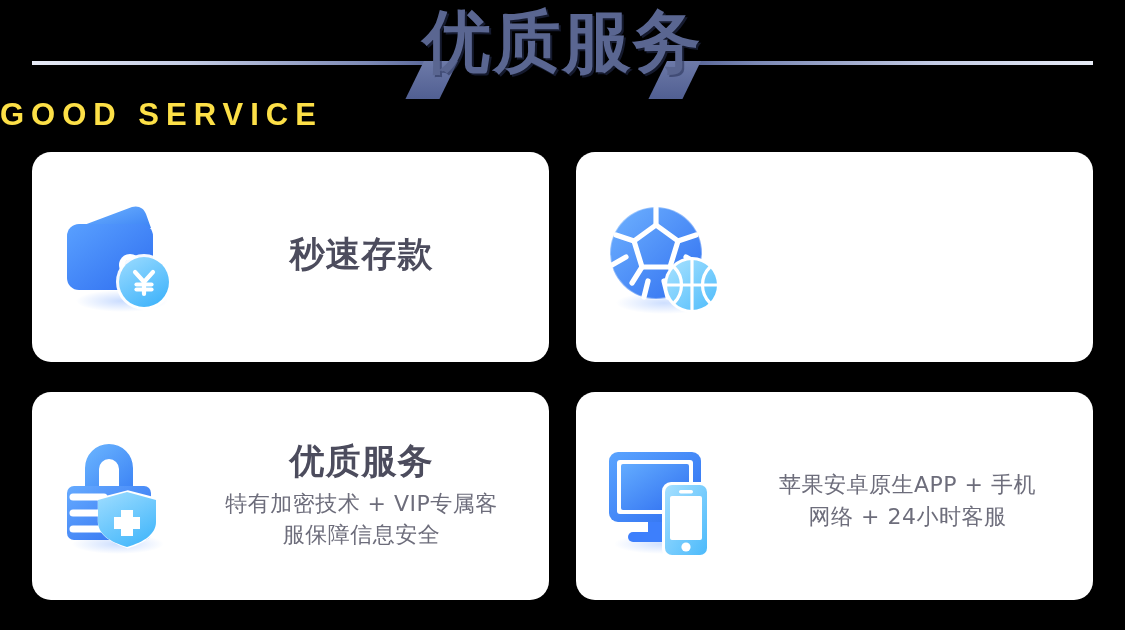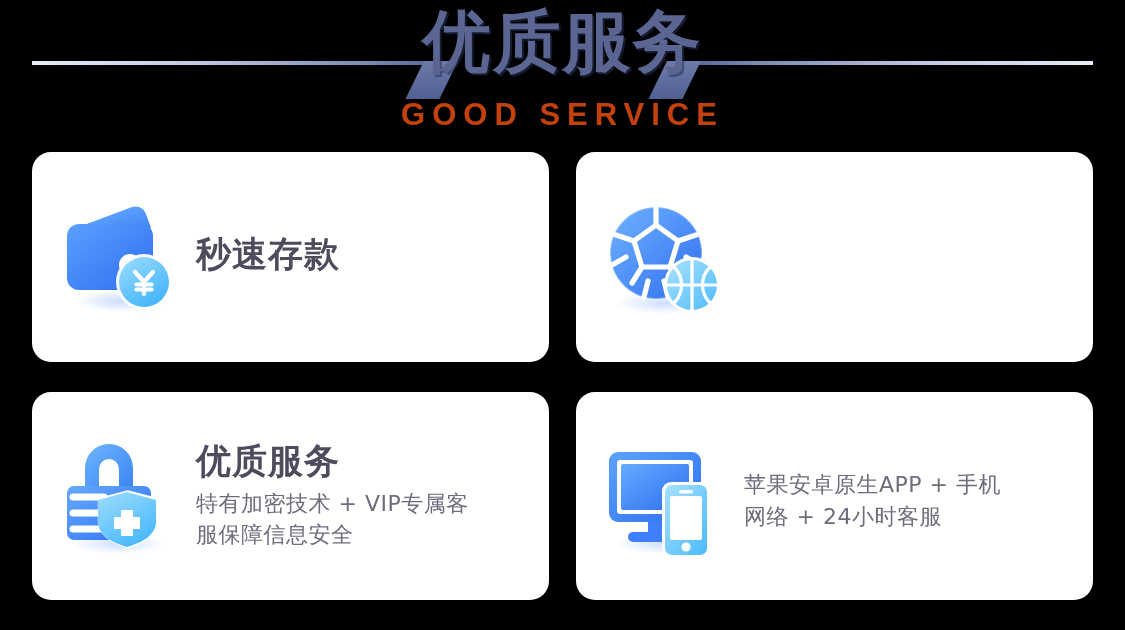--- a/index.html
+++ b/index.html
@@ -47,42 +47,43 @@
     text-align:center;
     font-family:"DejaVu Sans", sans-serif;
     font-size:68px; font-weight:700;
     letter-spacing:2px;
     color:#5a6691;
     line-height:1.02;
     text-shadow:2px 2px 0 rgba(38,48,84,0.55);
   }
   .title-en {
     position:absolute; left:0; right:0; top:97px;
-    text-align:center;
+    text-align:left;
     font-size:31px; font-weight:700;
     letter-spacing:7px;
-    color:#c2410c;
+    color:#fde047;
   }
 
   
   .grid {
     position:absolute; left:32px; top:152px;
     width:1061px; height:448px;
     display:grid;
     grid-template-columns:517px 517px;
     grid-template-rows:210px 208px;
     column-gap:27px; row-gap:30px;
   }
   .card {
     background:#ffffff;
     border-radius:19px;
     display:flex;
     align-items:center;
     padding:0 22px 0 24px;
     overflow:hidden;
+    text-align:center;
   }
   .card-icon {
     width:128px; height:128px;
     flex:0 0 128px;
     position:relative;
   }
   .card-text { flex:1 1 auto; padding-left:12px; }
   .card-title {
     font-family:"DejaVu Sans", sans-serif;
     font-size:35px; font-weight:700;

